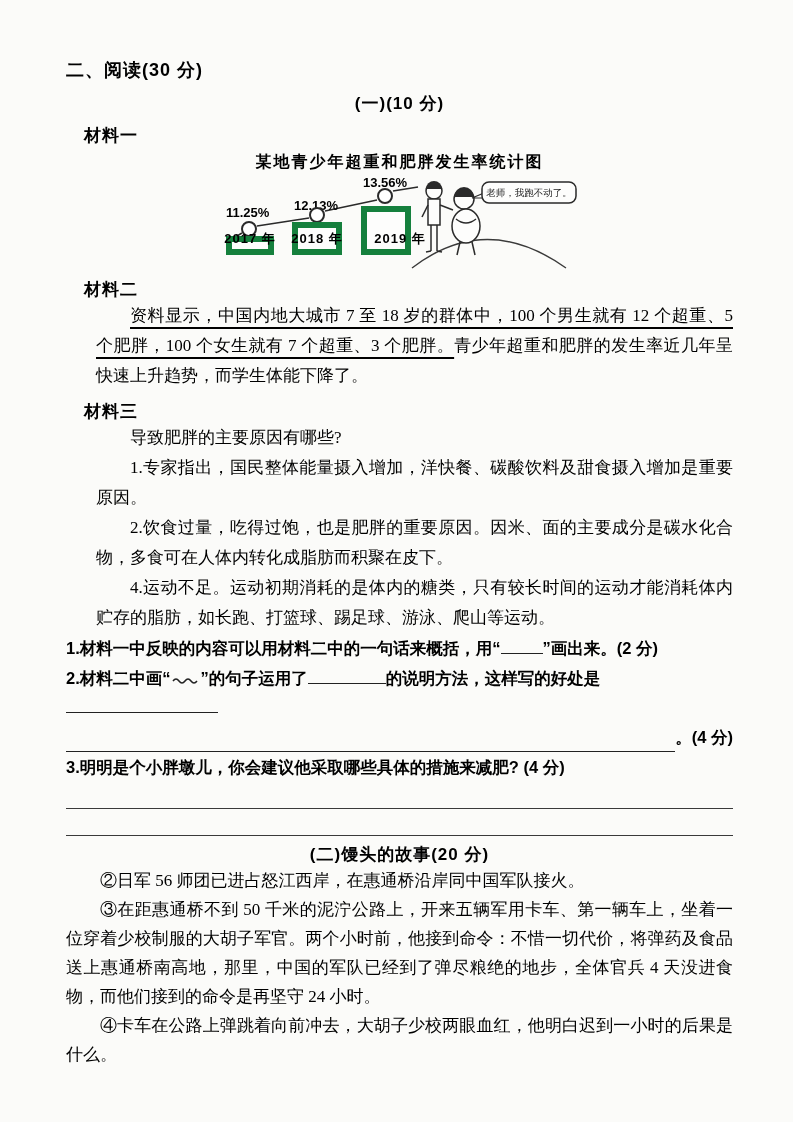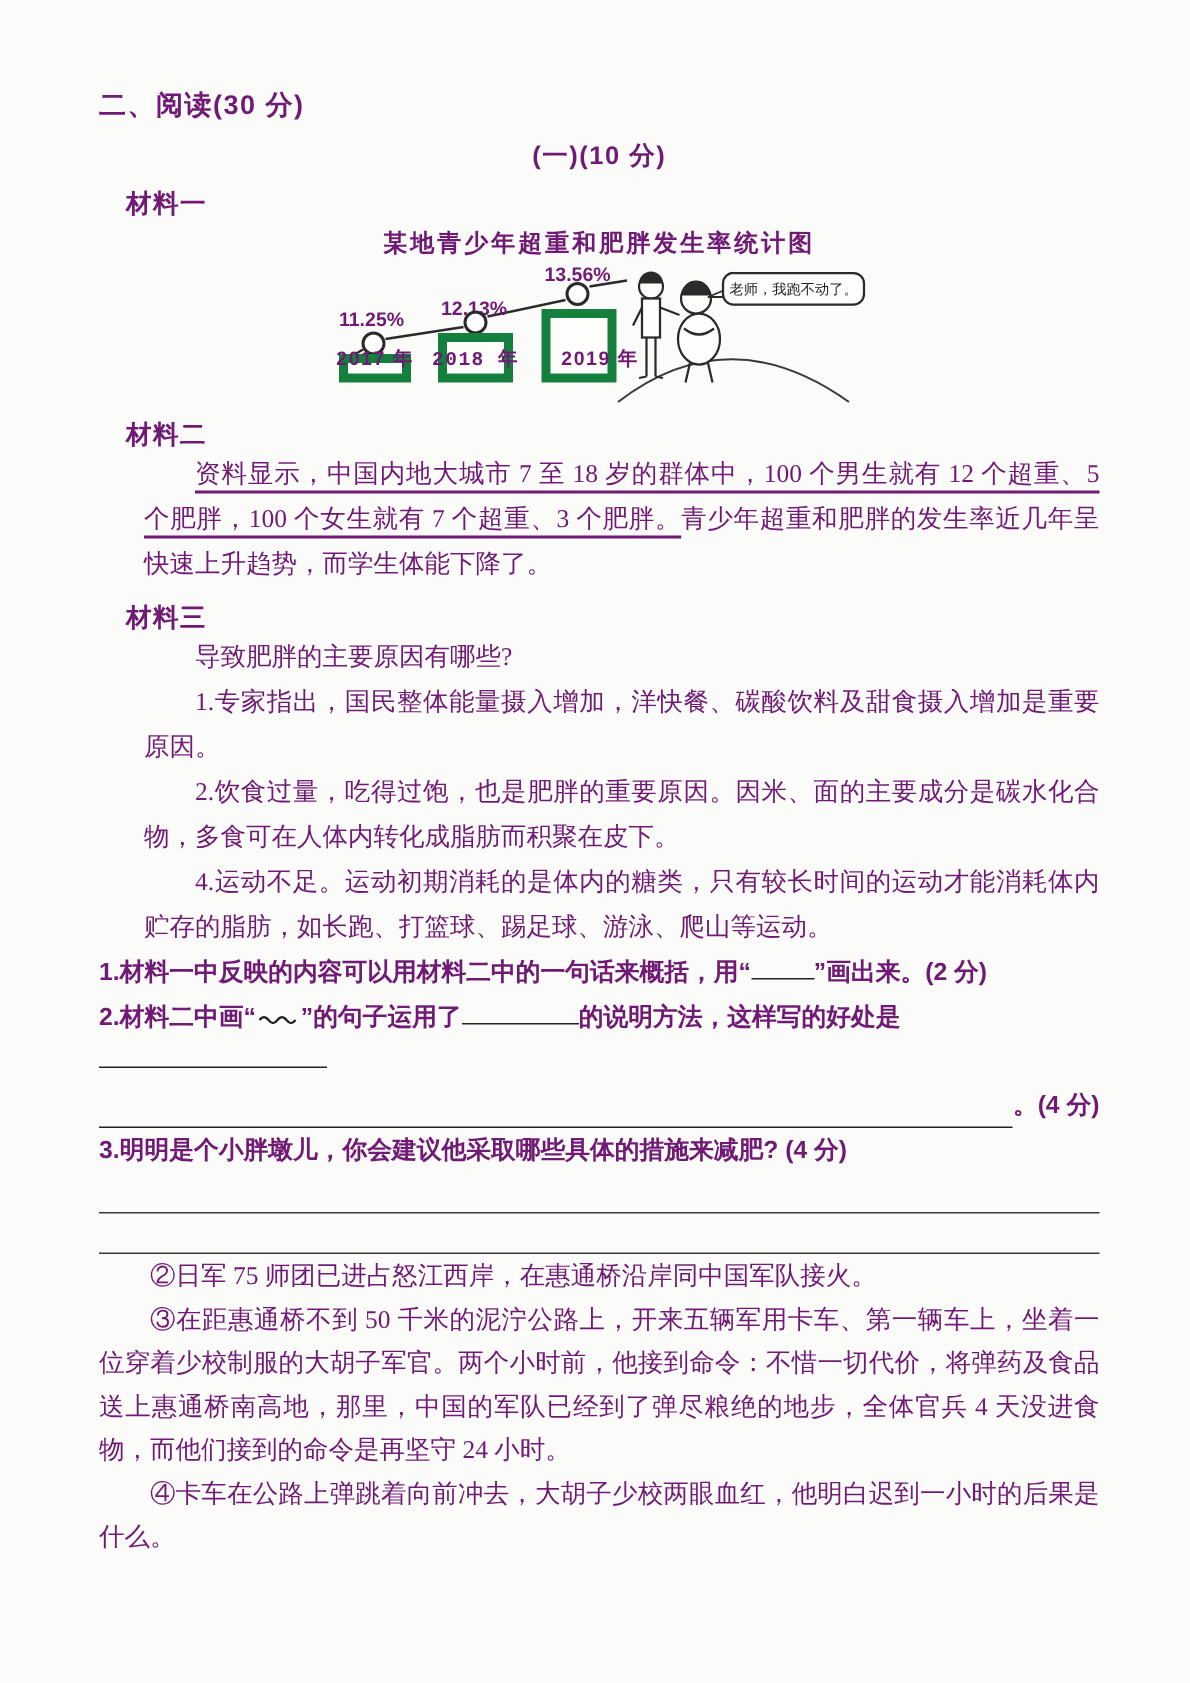--- a/index.html
+++ b/index.html
@@ -2,21 +2,21 @@
 <html><head>
 <meta charset="utf-8">
 <style>
   * { box-sizing: border-box; margin: 0; padding: 0; }
   html, body { background: #fbfbf9; }
   .page {
     position: relative;
     width: 793px; height: 1122px;
     margin: 0 auto;
     background: #fbfbf9;
-    color: #701a75;
+    color: #000000;
     padding: 58px 60px 0 66px;
     overflow: hidden;
     font-family: "Liberation Serif", serif;
     font-size: 17px;
   }
   .sec-h {
     font-family: "Liberation Sans", sans-serif;
     font-weight: 700; font-size: 18px; letter-spacing: 1px;
   }
   .center-h {
@@ -120,21 +120,21 @@
         <text x="463" y="21" font-size="9.5" text-anchor="middle" fill="#222">老师，我跑不动了。</text>
       </g>
     </svg>
     <span class="pct" style="left:160px; top:30px;">11.25%</span>
     <span class="pct" style="left:228px; top:23px;">12.13%</span>
     <span class="pct" style="left:297px; top:0px;">13.56%</span>
     <span class="dot" style="left:175px; top:46px;"></span>
     <span class="dot" style="left:243px; top:32px;"></span>
     <span class="dot" style="left:311px; top:13px;"></span>
     <span class="ybox" style="left:160px; top:61px; width:48px; height:19px;">2017 年</span>
-    <span class="ybox" style="left:226px; top:47px; width:50px; height:33px;font-family:Liberation Mono, monospace;">2018 年</span>
+    <span class="ybox" style="left:226px; top:47px; width:50px; height:33px;">2018 年</span>
     <span class="ybox" style="left:295px; top:31px; width:50px; height:49px;padding-left:28px;">2019 年</span>
   </div>
 
   <div class="mat-label">材料二</div>
   <p class="para"><span class="u-line">资料显示，中国内地大城市 7 至 18 岁的群体中，100 个男生就有 12 个超重、5 个肥胖，100 个女生就有 7 个超重、3 个肥胖。</span><span>青少年超重和肥胖的发生率近几年呈快速上升趋势，而学生体能下降了。</span></p>
 
   <div class="mat-label">材料三</div>
   <p class="para">导致肥胖的主要原因有哪些?</p>
   <p class="para">1.专家指出，国民整体能量摄入增加，洋快餐、碳酸饮料及甜食摄入增加是重要原因。</p>
   <p class="para">2.饮食过量，吃得过饱，也是肥胖的重要原因。因米、面的主要成分是碳水化合物，多食可在人体内转化成脂肪而积聚在皮下。</p>
@@ -149,21 +149,22 @@
   <div class="q flexline">
       <span class="bl grow"></span>
       <span>。(4 分)</span>
     </div>
 
   <div class="q">3.明明是个小胖墩儿，你会建议他采取哪些具体的措施来减肥? (4 分)</div>
 
   <div class="answer-line"></div>
   <div class="answer-line"></div>
 
+  <div class="part2-title">(二)馒头的故事(20 分)</div>
 
   <div class="story">
-    <p>②日军 75 师团已进占怒江西岸，在惠通桥沿岸同中国军队接火。</p>
+    <p>②日军 56 师团已进占怒江西岸，在惠通桥沿岸同中国军队接火。</p>
     <p>③在距惠通桥不到 50 千米的泥泞公路上，开来五辆军用卡车、第一辆车上，坐着一位穿着少校制服的大胡子军官。两个小时前，他接到命令：不惜一切代价，将弹药及食品送上惠通桥南高地，那里，中国的军队已经到了弹尽粮绝的地步，全体官兵 4 天没进食物，而他们接到的命令是再坚守 24 小时。</p>
     <p>④卡车在公路上弹跳着向前冲去，大胡子少校两眼血红，他明白迟到一小时的后果是什么。</p>
 
   </div>
 
 </div>
 
 </body></html>

